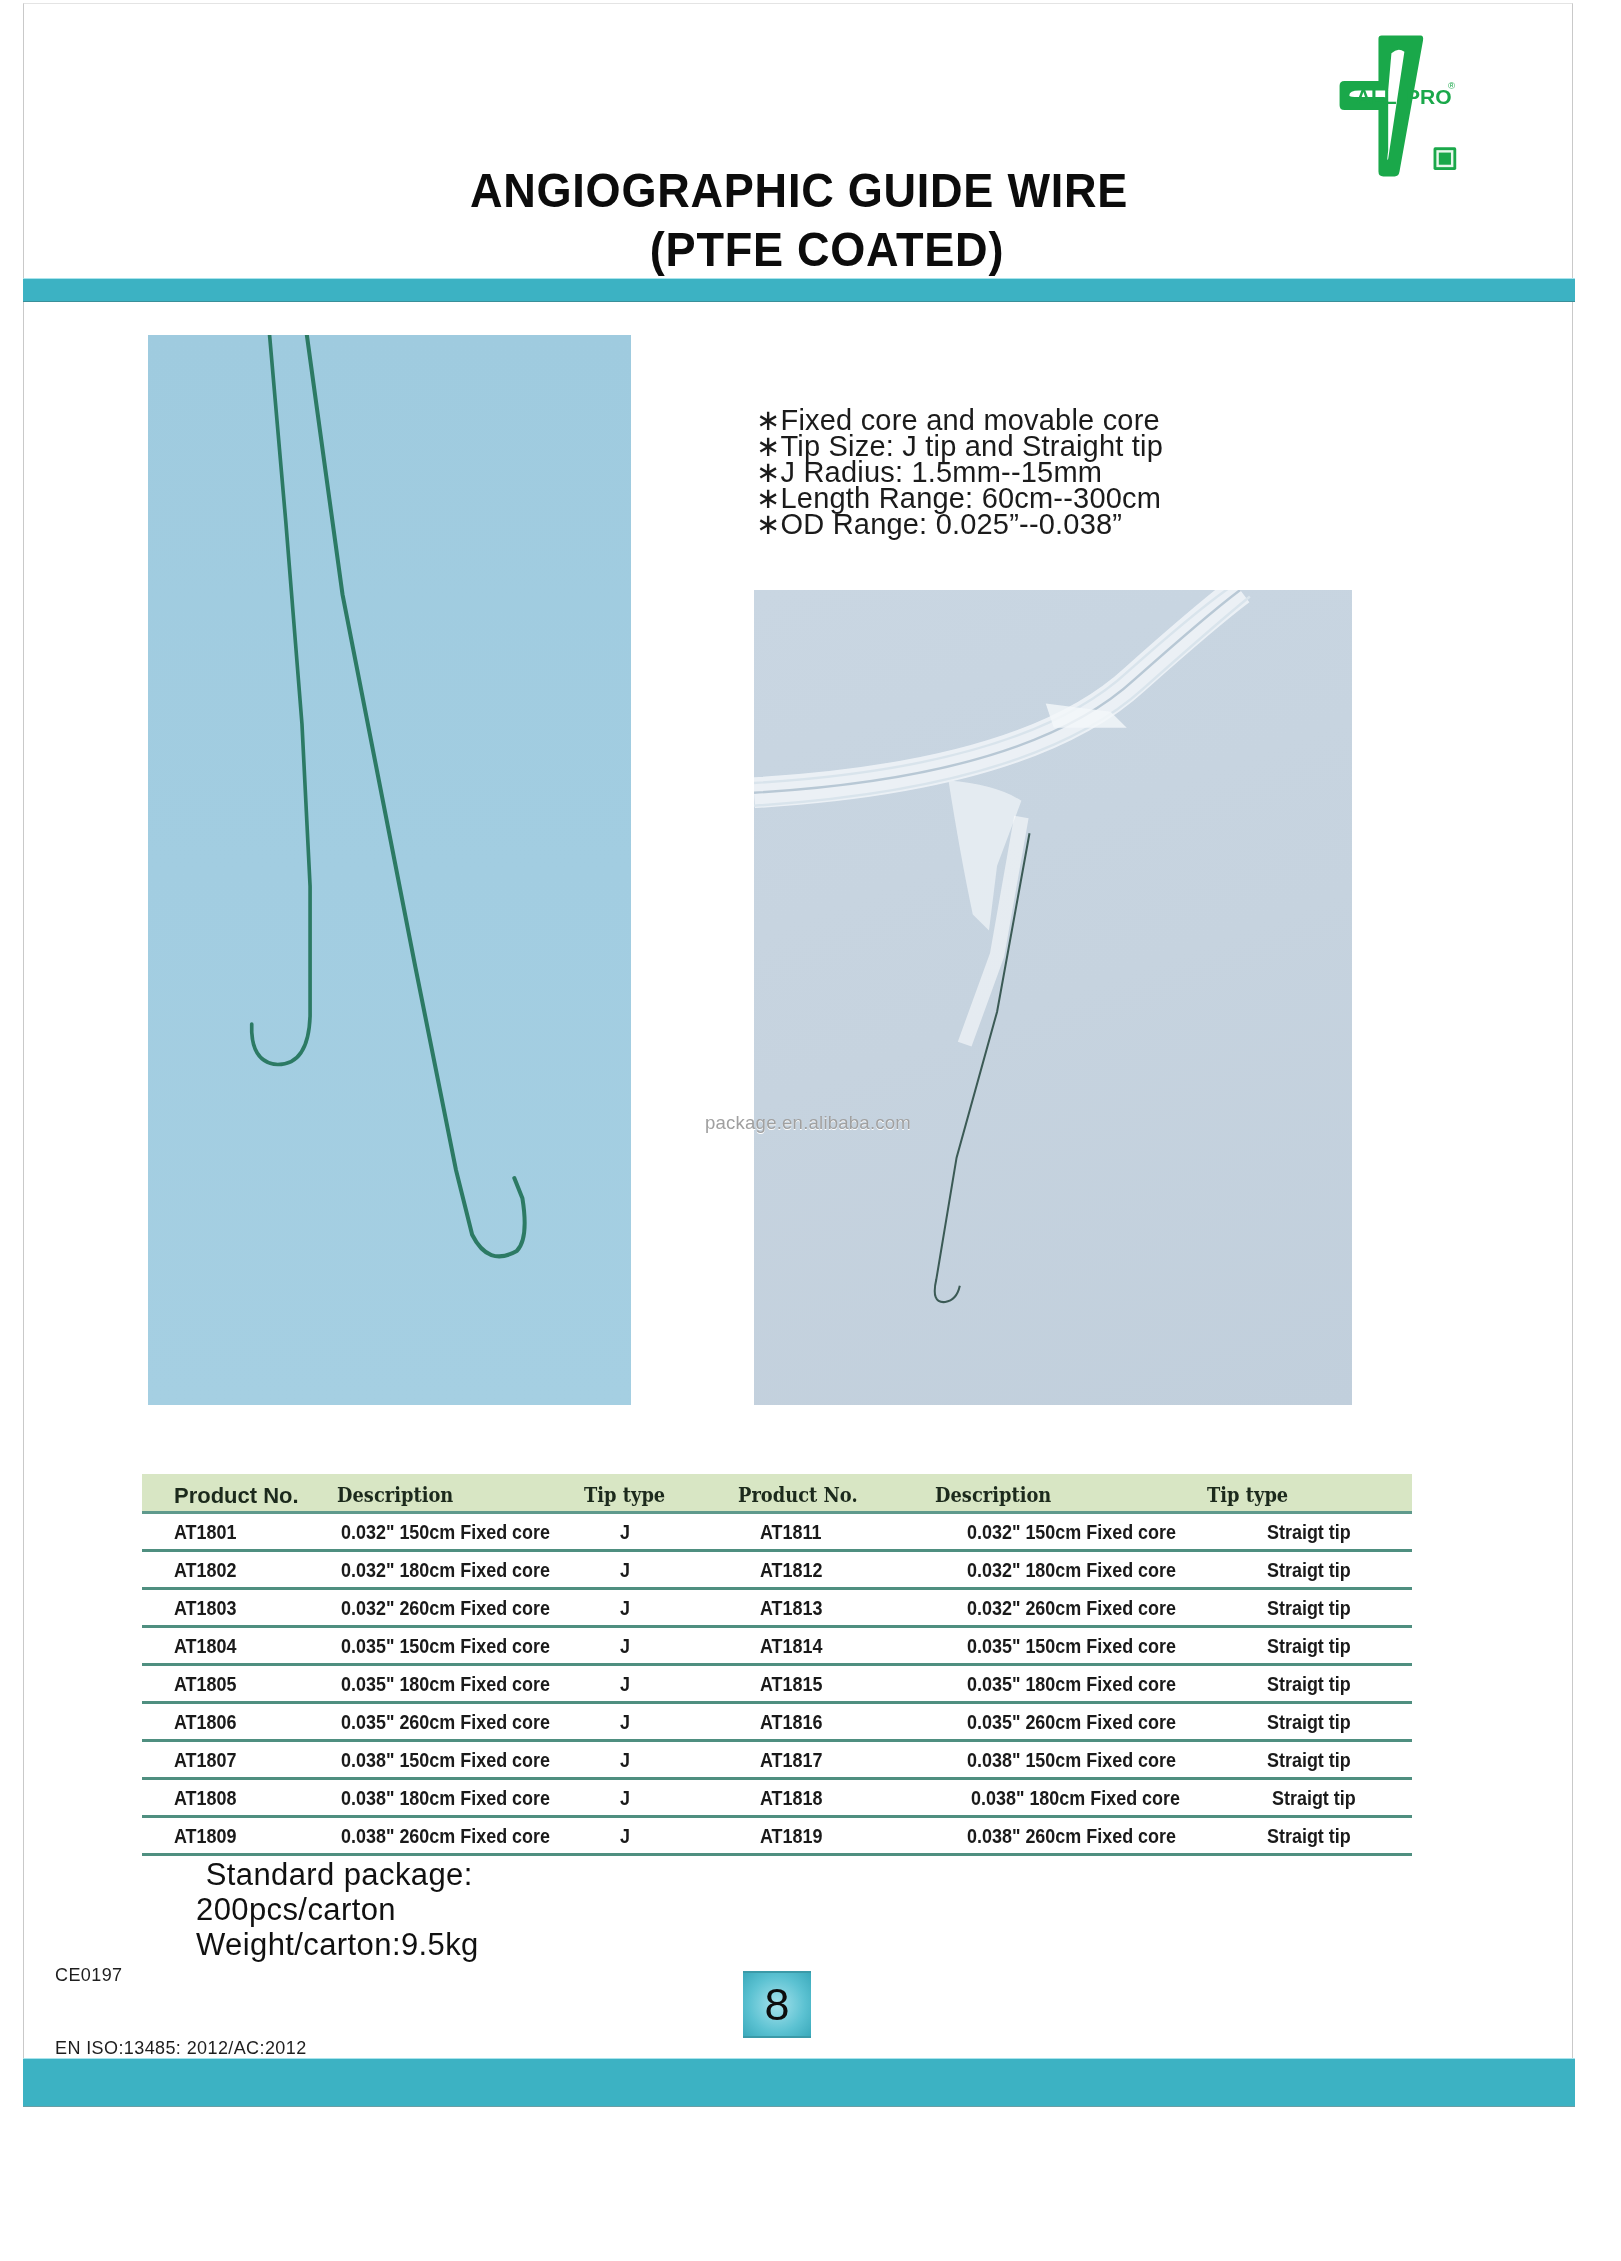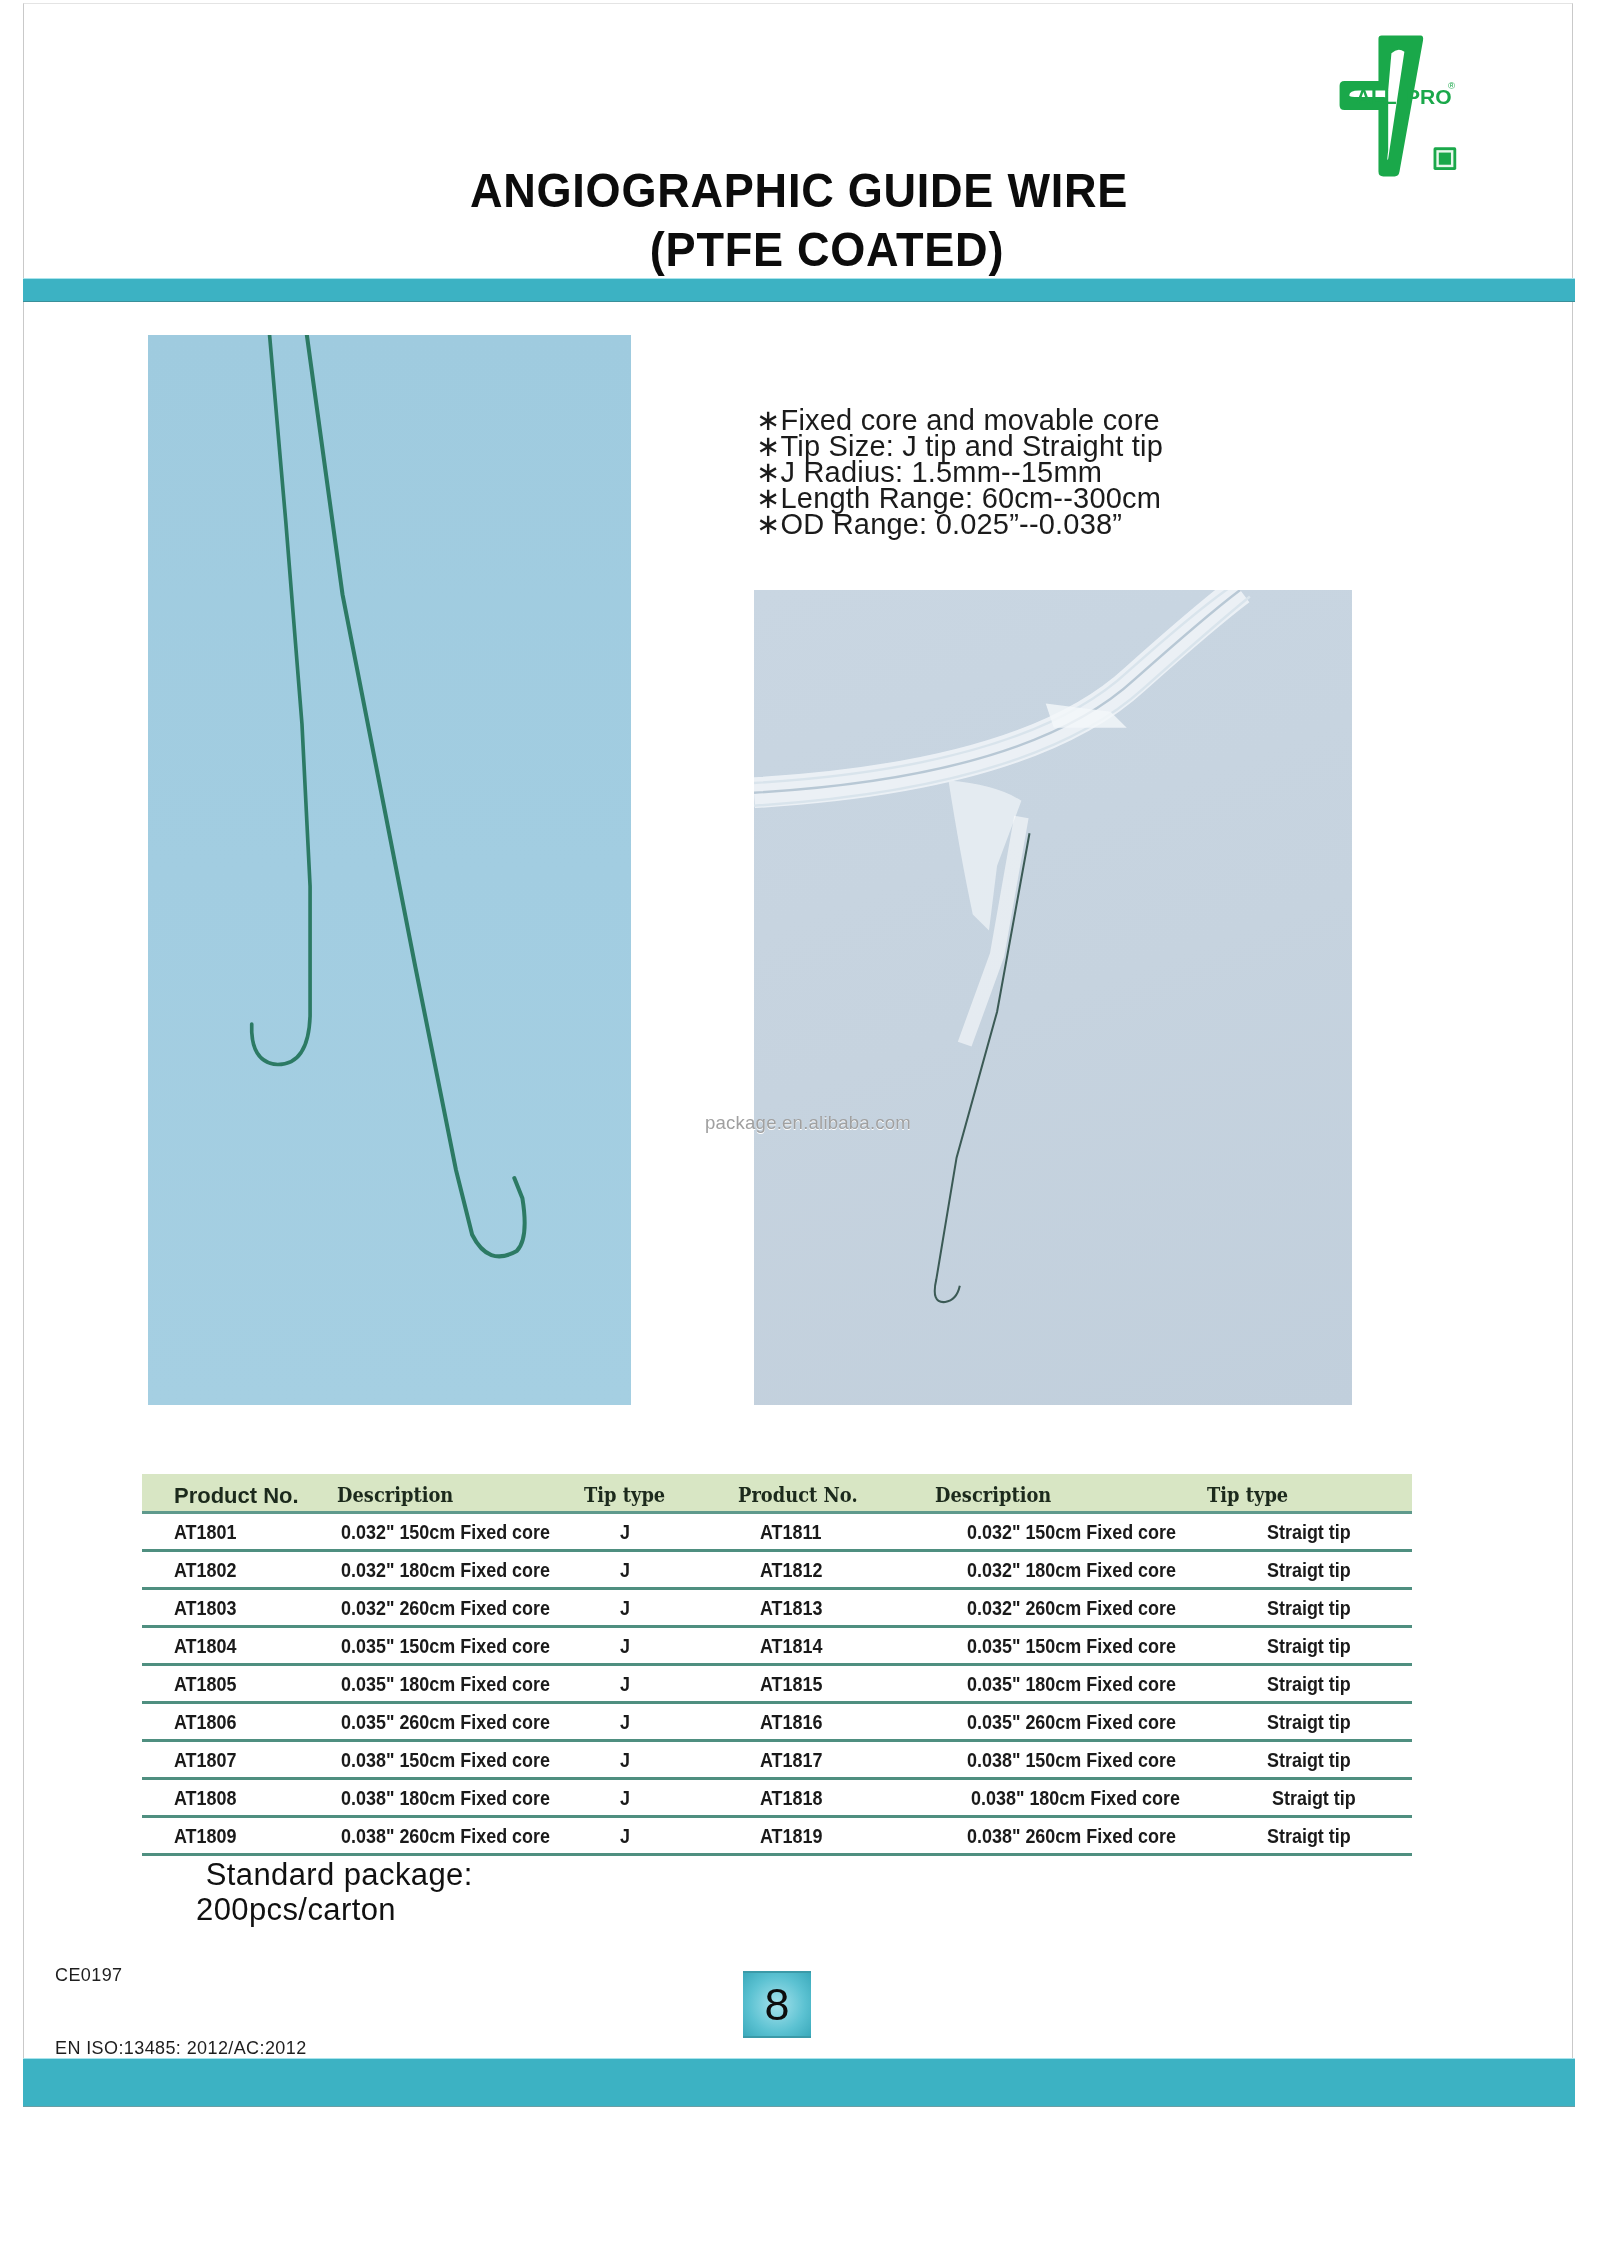--- a/index.html
+++ b/index.html
@@ -174,20 +174,21 @@
         <span class="td" style="left: 618px;">AT1819</span>
         <span class="td" style="left: 825px;">0.038" 260cm Fixed  core</span>
         <span class="td" style="left: 1125px;">Straigt tip</span>
       </div>
     </div>
 </div>
 
 <div class="package">
   <div class="h">Standard package:</div>
   <div>200pcs/carton</div>
+  <div>Weight/carton:9.5kg</div>
 </div>
 
 <div class="page-num">8</div>
 
 <div class="cert ce">CE0197</div>
 <div class="cert iso">EN ISO:13485: 2012/AC:2012</div>
 
 <div class="teal-bar bottom"></div>
 
 

